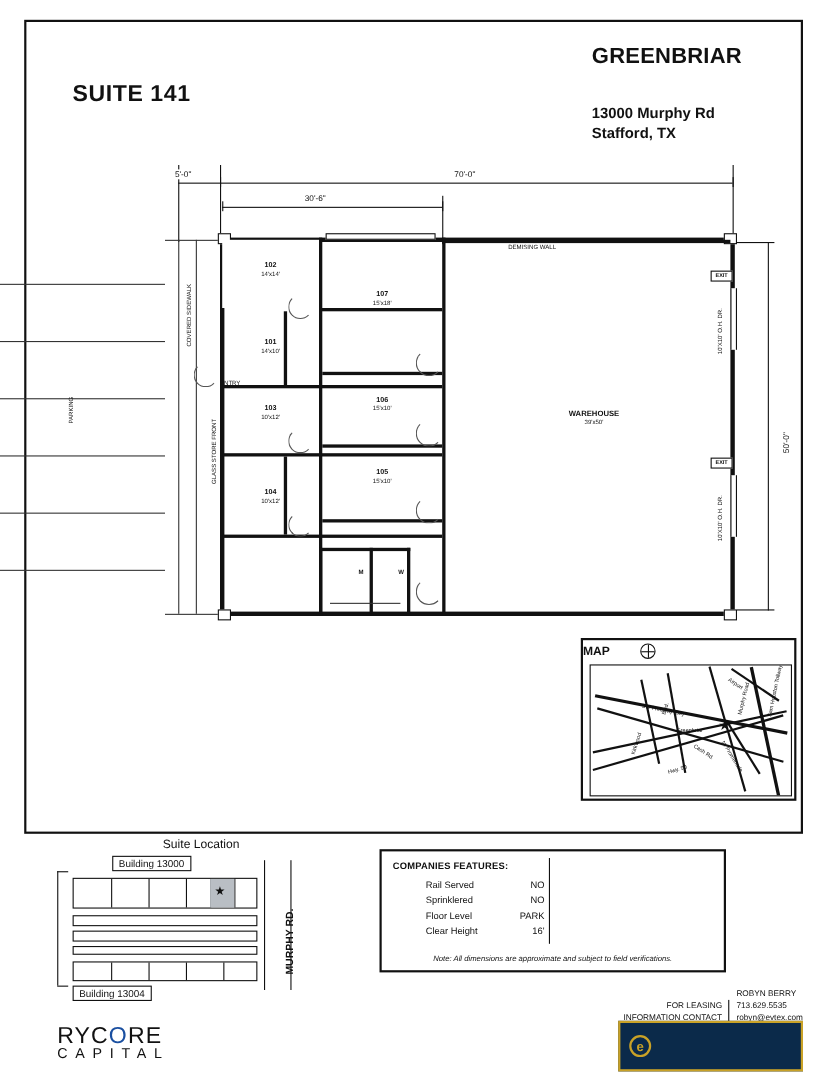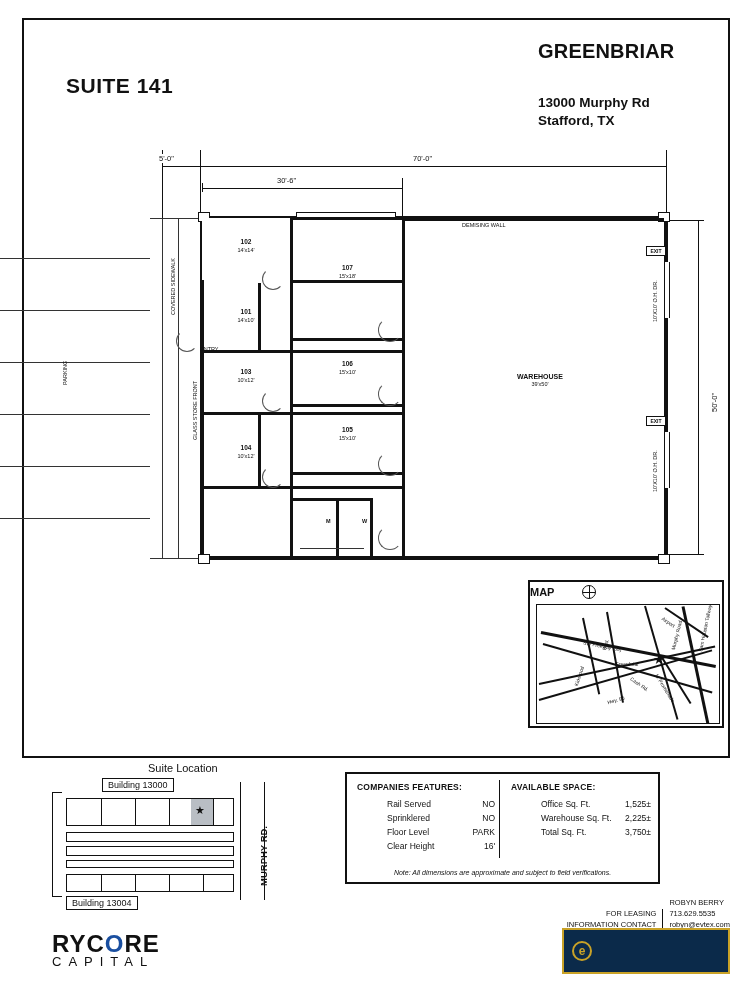--- a/index.html
+++ b/index.html
@@ -136,21 +136,21 @@
 
   
   .lease {
     position:absolute; right:22px; top:898px; text-align:right; font-size:7.5px; line-height:1.45;
   }
   .lease .left { display:inline-block; text-align:right; padding-right:6px; border-right:1px solid #111; }
   .lease .right { display:inline-block; text-align:left; padding-left:6px; }
 
   
   .rycore { position:absolute; left:52px; top:930px; }
-  .rycore .r1 { font-size:24px; font-weight:bold; letter-spacing:1px; }
+  .rycore .r1 { font-size:21px; font-weight:normal; letter-spacing:1px; }
   .rycore .r1 .o { color:#1a4fa0; }
   .rycore .r2 { font-size:13px; letter-spacing:7px; margin-top:-4px; }
 
   .evtex {
     position:absolute; right:22px; top:928px; width:168px; height:46px;
     border:2px solid #c9a227; background:#0b2a4a;
     display:flex; align-items:center; padding-left:8px;
   }
   .evtex .mark {
     width:20px; height:20px; border-radius:50%; border:2px solid #c9a227;
@@ -387,37 +387,20 @@
           <span style="flex:1">Floor Level</span>
           <span>PARK</span>
         </div>
         <div class="feat-row" style="margin-top:4px;">
           <span style="flex:1">Clear Height</span>
           <span>16'</span>
         </div>
       </div>
     </div>
 
-    <div style="position:absolute; left:164px; top:8px; width:140px;">
-      <div class="feat-head">AVAILABLE SPACE:</div>
-      <div style="margin-top:7px;">
-        <div class="feat-row">
-          <span style="flex:1">Office Sq. Ft.</span>
-          <span>1,525±</span>
-        </div>
-        <div class="feat-row" style="margin-top:4px;">
-          <span style="flex:1">Warehouse Sq. Ft.</span>
-          <span>2,225±</span>
-        </div>
-        <div class="feat-row" style="margin-top:4px;">
-          <span style="flex:1">Total Sq. Ft.</span>
-          <span>3,750±</span>
-        </div>
-      </div>
-    </div>
 
     <div class="feat-note">Note: All dimensions are approximate and subject to field verifications.</div>
   </div>
 
   <div class="lease">
     <span class="left">
       <div>FOR LEASING</div>
       <div>INFORMATION CONTACT</div>
     </span><span class="right">
       <div>ROBYN BERRY</div>

